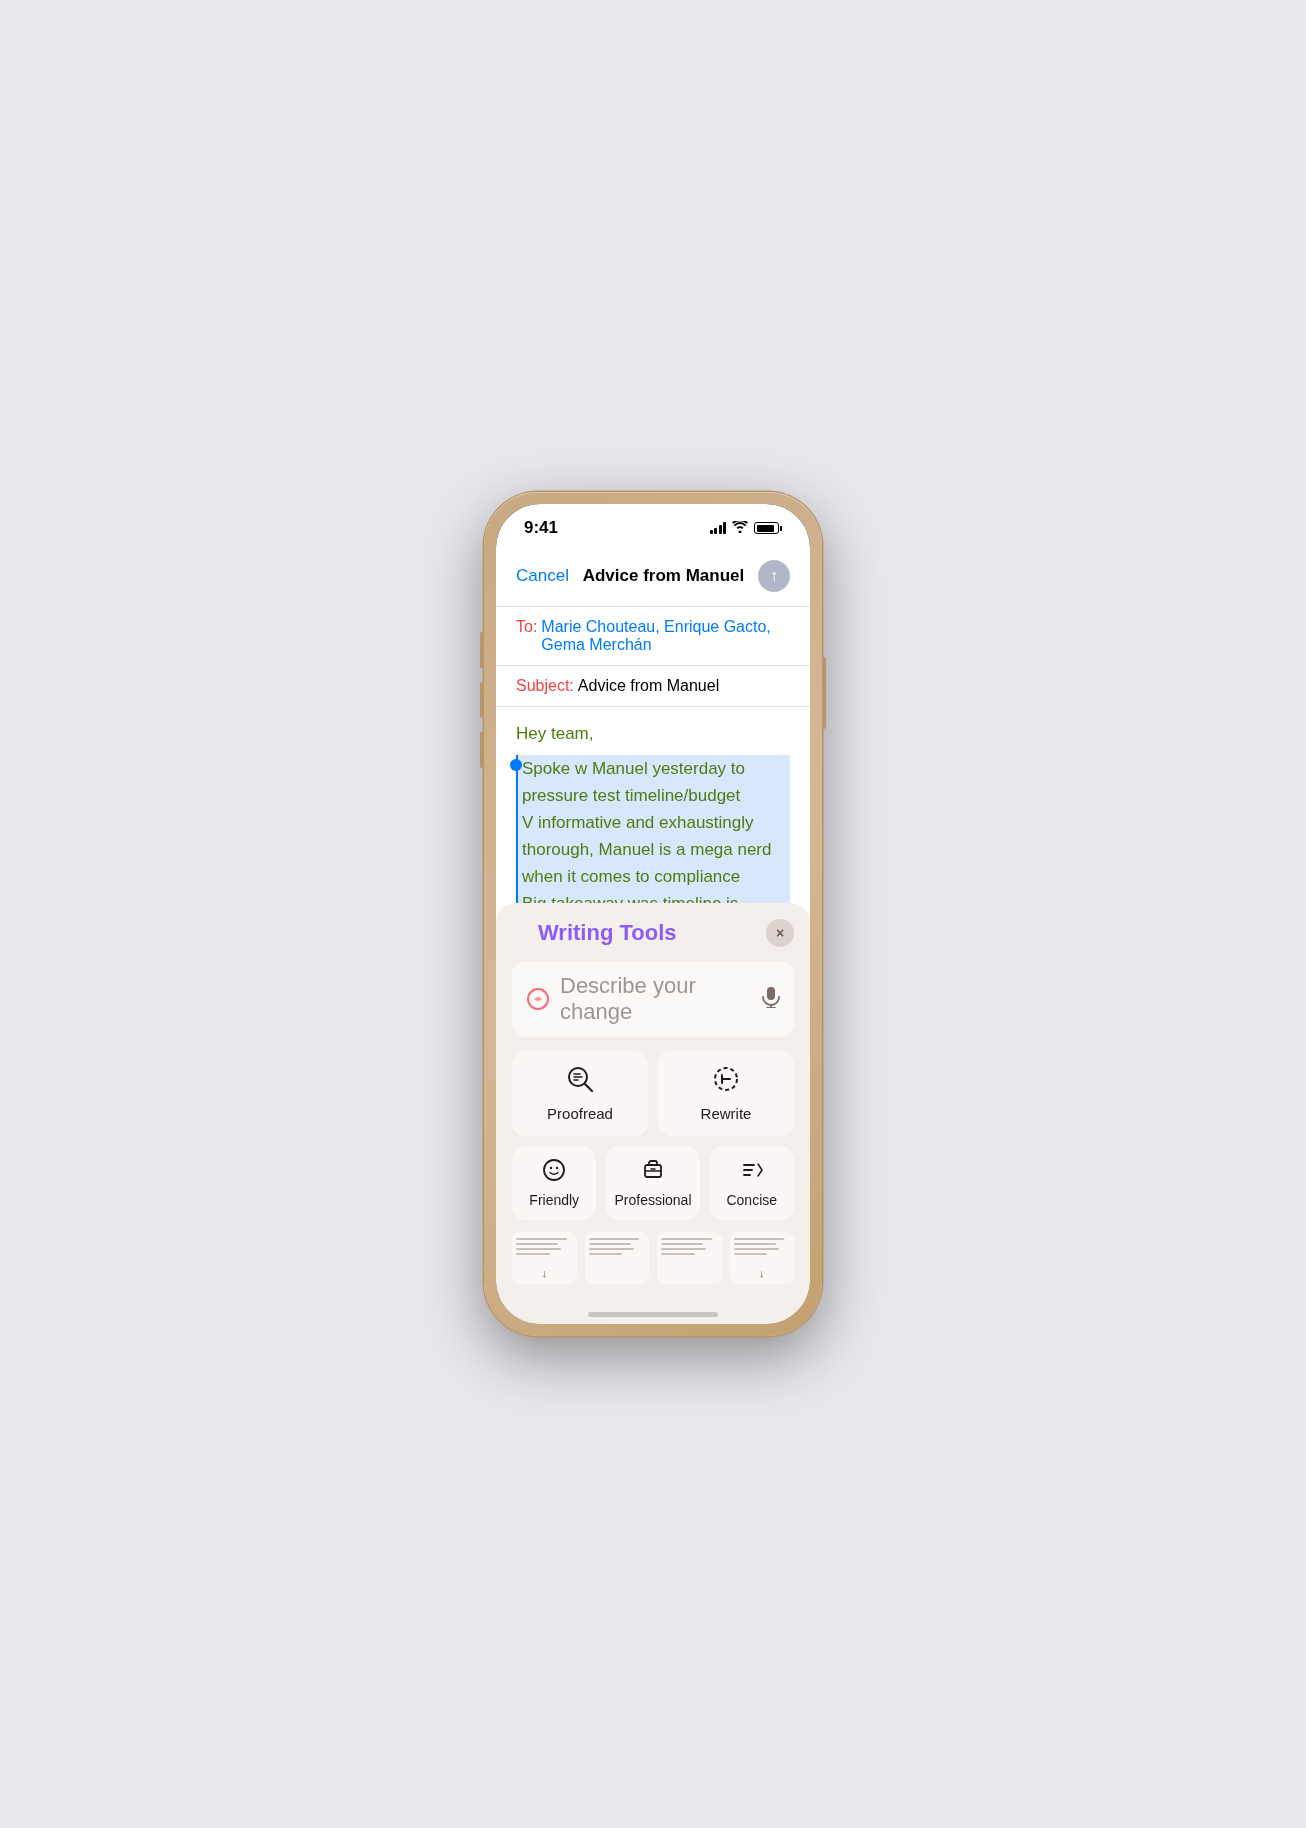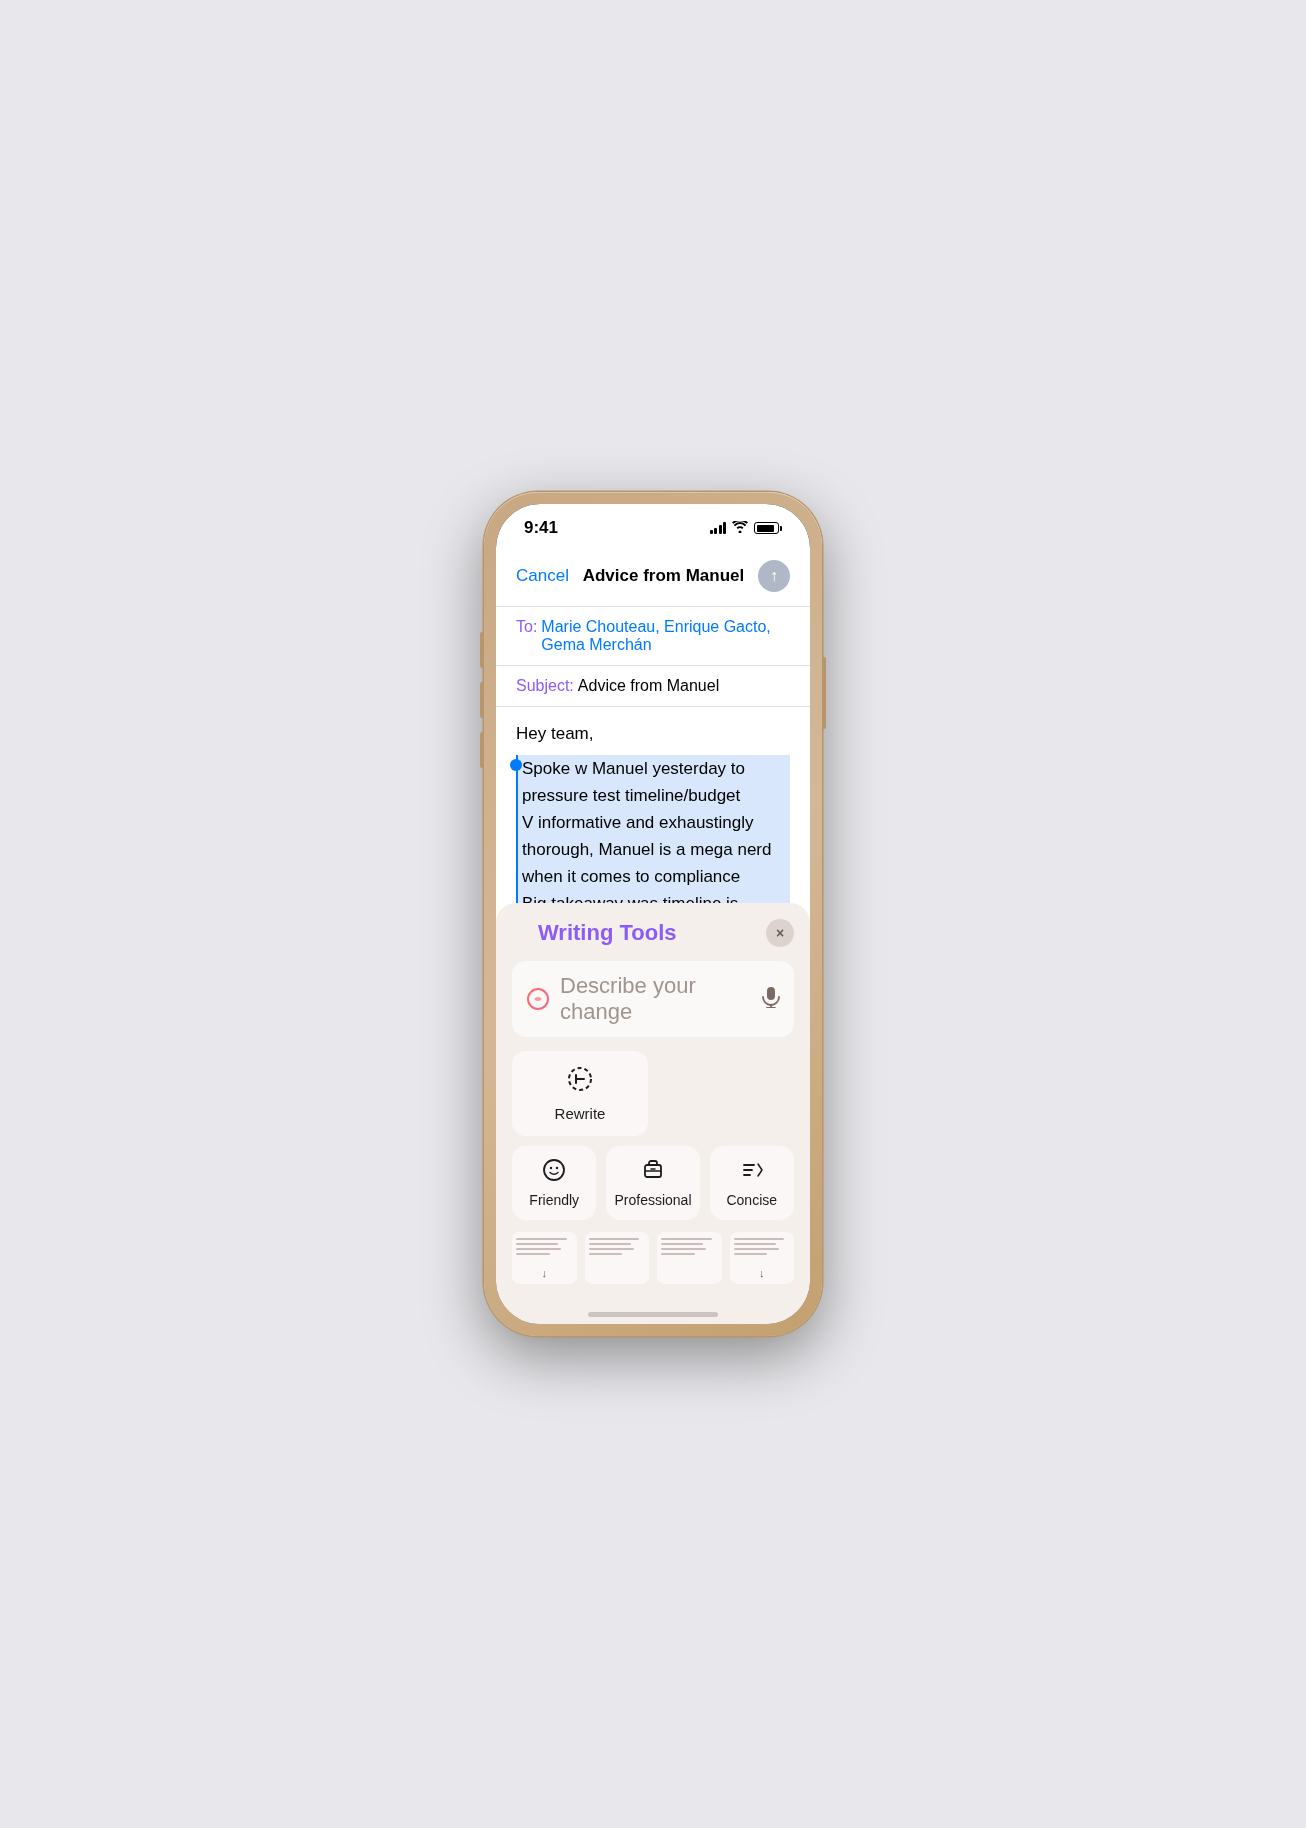--- a/index.html
+++ b/index.html
@@ -165,36 +165,36 @@
     }
 
     .compose-field {
       display: flex;
       align-items: flex-start;
       padding: 11px 20px;
       border-bottom: 1px solid #e0e0e0;
       font-size: 16px;
     }
     .field-label {
-      color: #8b5cf6;
+      color: #ef4444;
       margin-right: 4px;
       flex-shrink: 0;
     }
     .field-value {
       color: #000;
     }
     .field-value.recipients {
       color: #007AFF;
     }
 
     .email-body {
       padding: 14px 20px;
       flex: 1;
       font-size: 17px;
-      color: #000000;
+      color: #4d7c0f;
       line-height: 1.5;
       overflow: hidden;
       position: relative;
     }
     .greeting {
       margin-bottom: 8px;
     }
     .selected-text-wrapper {
       position: relative;
     }
@@ -478,20 +478,32 @@
               <line x1="9" y1="19" x2="9" y2="22" stroke="#7a6a65" stroke-width="1.8" stroke-linecap="round"></line>
               <line x1="5" y1="22" x2="13" y2="22" stroke="#7a6a65" stroke-width="1.8" stroke-linecap="round"></line>
             </svg>
           </span>
         </div>
 
         <div class="wt-buttons-row">
           <div class="wt-btn">
             <span class="wt-btn-icon">
               <svg width="28" height="28" viewBox="0 0 28 28" fill="none">
+                <circle cx="12" cy="12" r="9" stroke="#1c1c1e" stroke-width="2" fill="none"></circle>
+                <line x1="19" y1="19" x2="26" y2="26" stroke="#1c1c1e" stroke-width="2.2" stroke-linecap="round"></line>
+                <line x1="8" y1="12" x2="16" y2="12" stroke="#1c1c1e" stroke-width="1.5" stroke-linecap="round"></line>
+                <line x1="8" y1="9" x2="14" y2="9" stroke="#1c1c1e" stroke-width="1.5" stroke-linecap="round"></line>
+                <line x1="8" y1="15" x2="12" y2="15" stroke="#1c1c1e" stroke-width="1.5" stroke-linecap="round"></line>
+              </svg>
+            </span>
+            <span class="wt-btn-label">Proofread</span>
+          </div>
+          <div class="wt-btn">
+            <span class="wt-btn-icon">
+              <svg width="28" height="28" viewBox="0 0 28 28" fill="none">
                 <circle cx="14" cy="14" r="11" stroke="#1c1c1e" stroke-width="2" fill="none" stroke-dasharray="4 3"></circle>
                 <line x1="10" y1="14" x2="18" y2="14" stroke="#1c1c1e" stroke-width="2" stroke-linecap="round"></line>
                 <line x1="10" y1="10" x2="10" y2="18" stroke="#1c1c1e" stroke-width="2" stroke-linecap="round"></line>
               </svg>
             </span>
             <span class="wt-btn-label">Rewrite</span>
           </div>
         </div>
 
         <div class="wt-tone-row">

